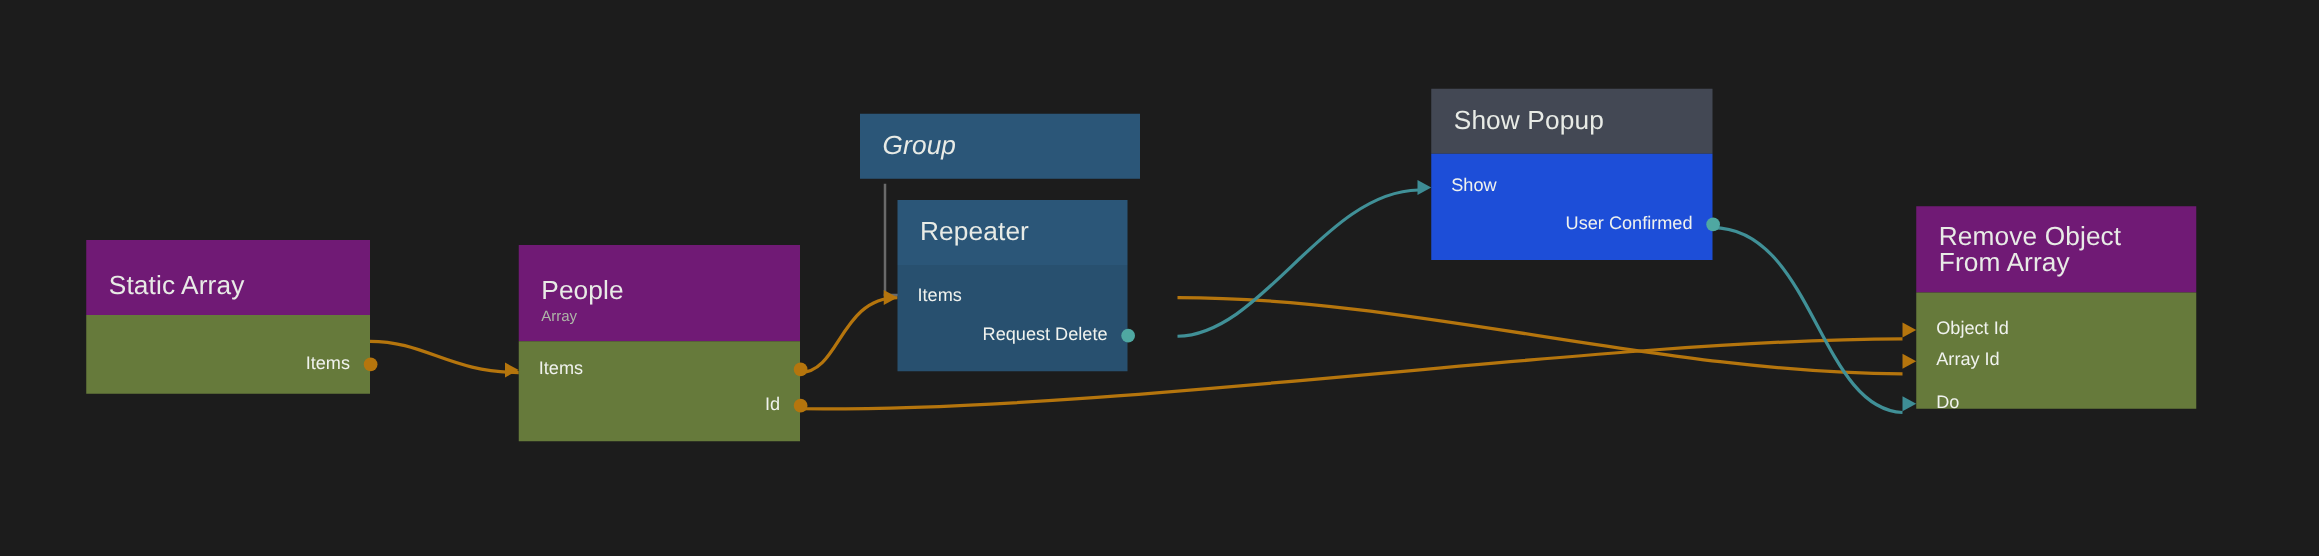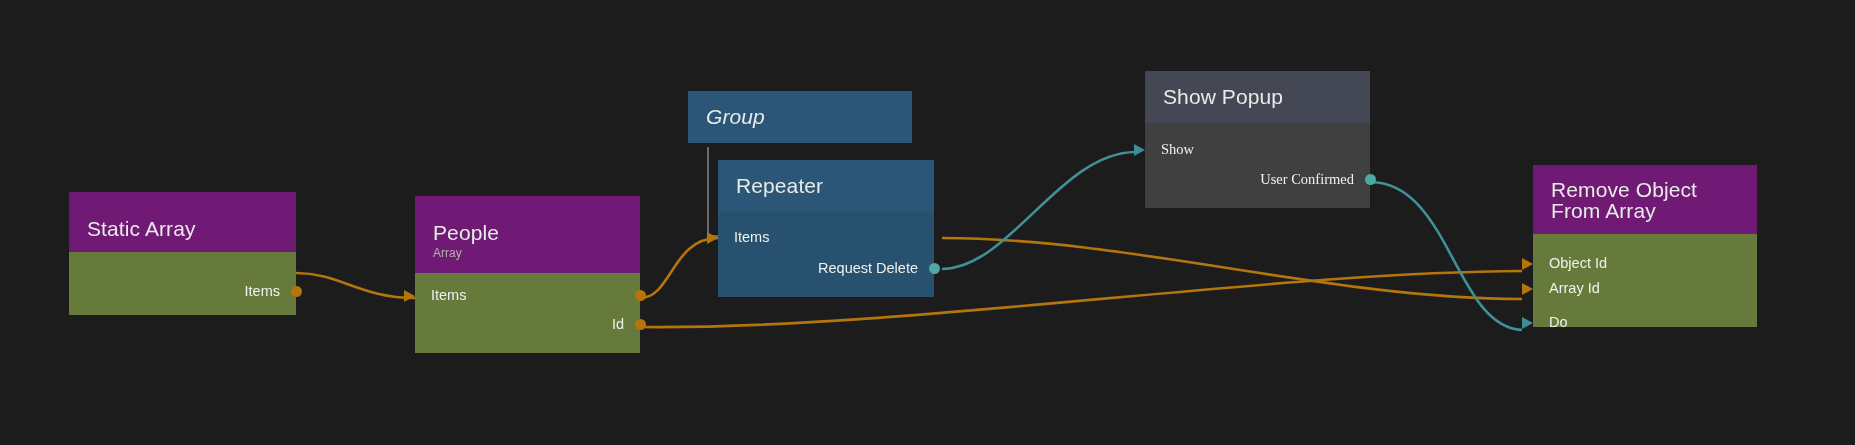--- a/index.html
+++ b/index.html
@@ -51,21 +51,21 @@
     position: relative;
     padding-top: 11px;
     padding-bottom: 16px;
   }
   
   .theme-green .node-header { background: #701a75; }
   .theme-green .node-body   { background: #667a3b; }
   .theme-blue  .node-header { background: #2b5678; }
   .theme-blue  .node-body   { background: #28506f; }
   .theme-slate .node-header { background: #434854; }
-  .theme-slate .node-body   { background: #404040; font-family: Liberation Serif, serif; }
+  .theme-slate .node-body   { background: #1d4ed8; }
 
   .port-row {
     position: relative;
     height: 25px;
     line-height: 25px;
     box-sizing: border-box;
   }
   .port-label {
     font-size: 14.5px;
     color: #f0f2ee;
@@ -158,21 +158,21 @@
       </div>
     </div>
   </div>
 
   <div class="node theme-blue group-node" style="left:688px; top:91px; width:224px;font-style:italic;">
     <div class="node-header">
       <div class="node-title">Group</div>
     </div>
   </div>
 
-  <div class="node theme-blue" style="left:718px; top:160px; width:216px;">
+  <div class="node theme-blue" style="left:718px; top:160px; width:184px;">
     <div class="node-header" style="padding:15px 18px 16px 18px;">
       <div class="node-title">Repeater</div>
     </div>
     <div class="node-body" style="height:85px; padding-top:13px;">
       <div class="port-row port-in">
         <span class="arrow-in"></span>
         <div class="port-label">Items</div>
       </div>
       <div class="port-row port-out" style="margin-top:6px;">
         <div class="port-label">Request Delete</div>

